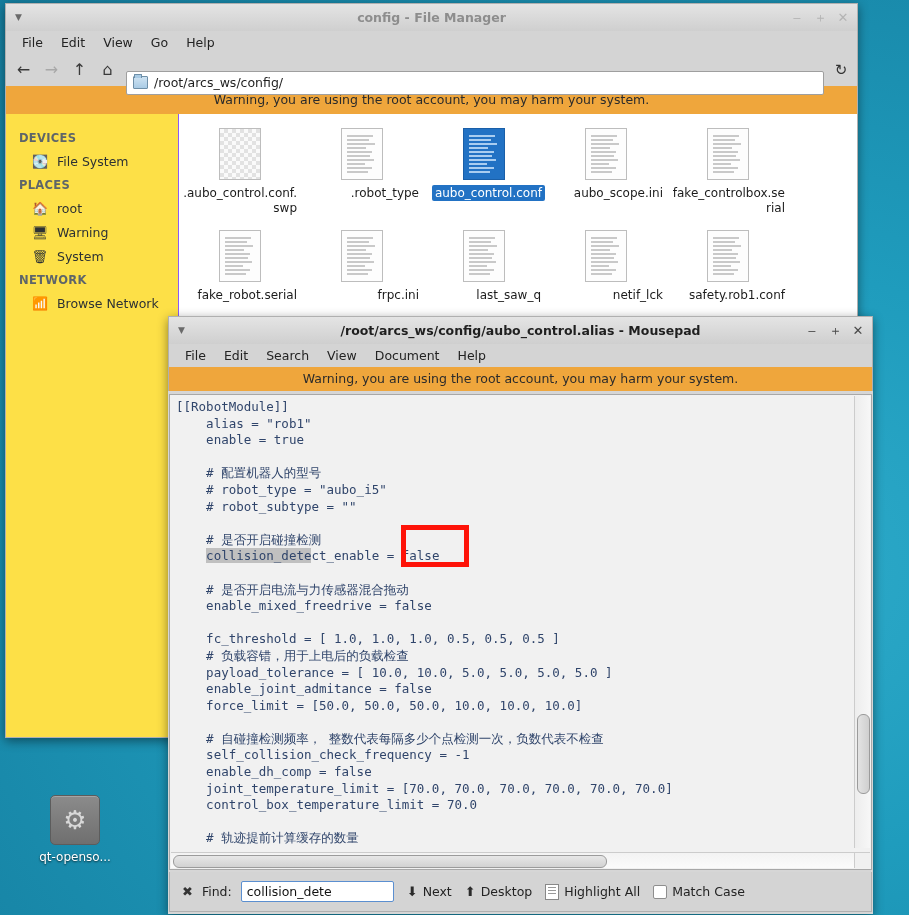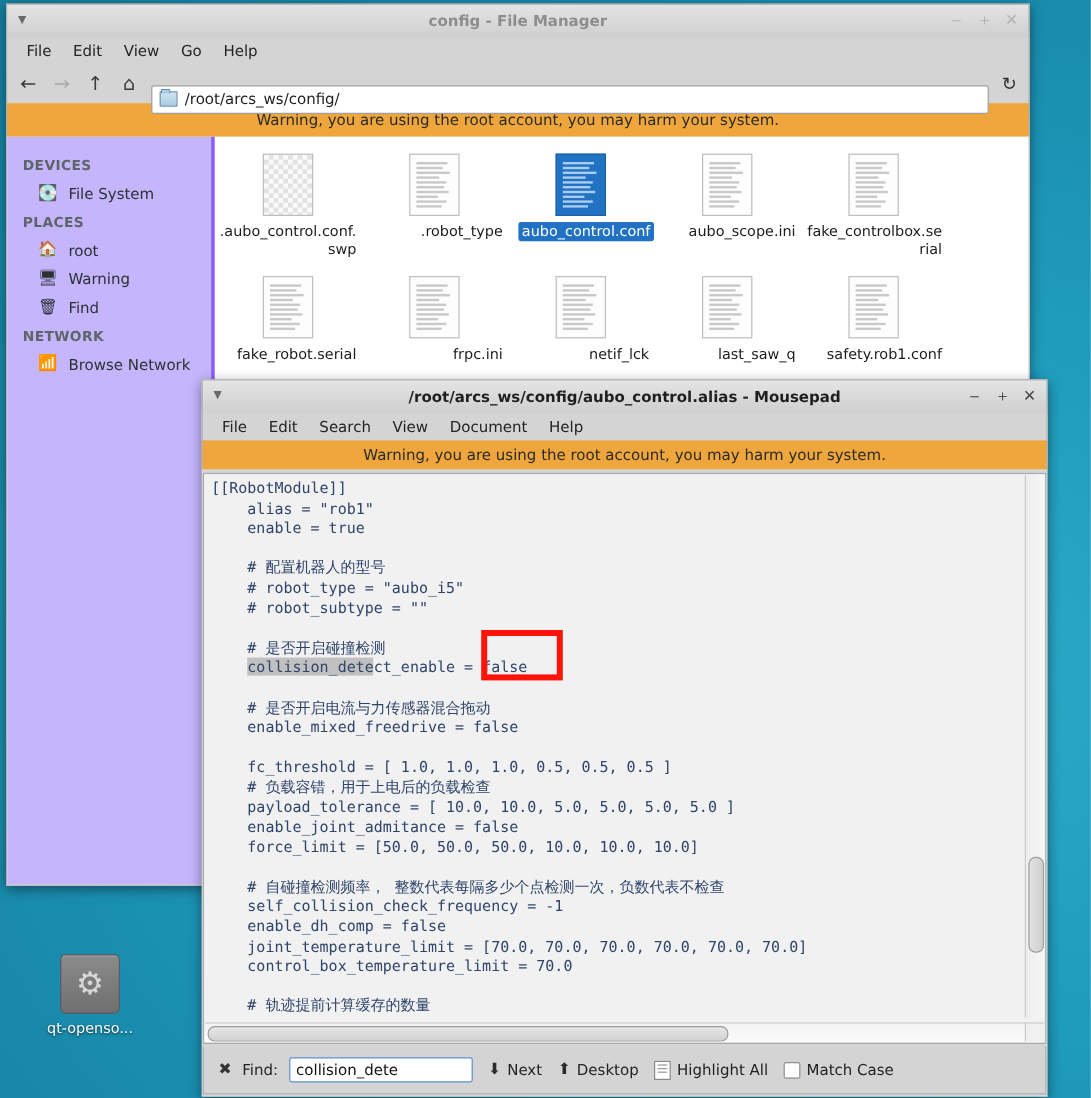--- a/index.html
+++ b/index.html
@@ -72,21 +72,21 @@
     background:linear-gradient(#cfe3f2,#a9cbe5);position:relative;flex:none;
   }
   #fm .pathbox .folder:after{content:"";position:absolute;left:0;top:-3px;width:6px;height:3px;background:#a9cbe5;border:1px solid #6e8fa8;border-bottom:none;border-radius:1px 1px 0 0;}
   #fm .pathbox .ptext{font-size:12.5px;color:#1e1e1e;}
   #fm .reload{font-size:15px;color:#333;width:16px;text-align:center;}
   #fm .warnbar{height:28px;line-height:28px;border-left:1px solid #b0b0b0;border-right:1px solid #b0b0b0;}
   #fm .body{
     position:absolute;left:0;right:0;top:111px;bottom:0;display:flex;
     border:1px solid #b0b0b0;border-top:none;box-sizing:border-box;background:#fff;
   }
-  #fm .sidebar{width:173px;background:#c4b5fd;border-right:3px solid #8b5cf6;padding:12px 0 0 0;box-sizing:border-box;}
+  #fm .sidebar{width:173px;background:#fde047;border-right:1px solid #8b5cf6;padding:12px 0 0 0;box-sizing:border-box;}
   #fm .sb-head{font-size:11.5px;font-weight:bold;color:#5e6569;padding:5px 0 4px 13px;letter-spacing:.3px;}
   #fm .sb-item{display:flex;align-items:center;gap:9px;padding:4px 0 4px 26px;font-size:12.5px;color:#2c3134;}
   #fm .sb-ico{width:16px;height:16px;flex:none;display:flex;align-items:center;justify-content:center;font-size:13px;line-height:1;}
   #fm .files{flex:1;background:#fff;padding:12px 0 0 0;position:relative;overflow:hidden;}
   #fm .grid{display:flex;flex-wrap:wrap;}
   #fm .fitem{width:122px;margin:0 0 12px 0;padding-top:2px;text-align:right;}
   #fm .ficon{
     width:42px;height:52px;margin:0 auto 6px auto;background:#fdfdfd;
     border:1px solid #bdbdbd;position:relative;box-sizing:border-box;padding:6px 5px;
   }
@@ -194,21 +194,21 @@
       <div class="sb-item">
         <span class="sb-ico">🏠</span>
         <span>root</span>
       </div>
       <div class="sb-item">
         <span class="sb-ico">🖥</span>
         <span>Warning</span>
       </div>
       <div class="sb-item">
         <span class="sb-ico">🗑</span>
-        <span>Find</span>
+        <span>System</span>
       </div>
       <div class="sb-head">NETWORK</div>
       <div class="sb-item">
         <span class="sb-ico">📶</span>
         <span>Browse Network</span>
       </div>
     </div>
 
     <div class="files">
       <div class="grid" id="file-grid">
@@ -312,36 +312,36 @@
               <div class="ln" style="width: 72%;"></div>
               <div class="ln" style="width: 92%;"></div>
               <div class="ln" style="width: 64%;"></div>
               <div class="ln" style="width: 84%;"></div>
               <div class="ln" style="width: 76%;"></div>
               <div class="ln" style="width: 90%;"></div>
               <div class="ln" style="width: 60%;"></div>
               <div class="ln" style="width: 82%;"></div>
               <div class="ln" style="width: 70%;"></div>
             </div>
+            <div class="fname">last_saw_q</div>
+          </div>
+          <div class="fitem">
+            <div class="ficon">
+              <div class="ln" style="width: 88%;"></div>
+              <div class="ln" style="width: 72%;"></div>
+              <div class="ln" style="width: 92%;"></div>
+              <div class="ln" style="width: 64%;"></div>
+              <div class="ln" style="width: 84%;"></div>
+              <div class="ln" style="width: 76%;"></div>
+              <div class="ln" style="width: 90%;"></div>
+              <div class="ln" style="width: 60%;"></div>
+              <div class="ln" style="width: 82%;"></div>
+              <div class="ln" style="width: 70%;"></div>
+            </div>
             <div class="fname">netif_lck</div>
-          </div>
-          <div class="fitem">
-            <div class="ficon">
-              <div class="ln" style="width: 88%;"></div>
-              <div class="ln" style="width: 72%;"></div>
-              <div class="ln" style="width: 92%;"></div>
-              <div class="ln" style="width: 64%;"></div>
-              <div class="ln" style="width: 84%;"></div>
-              <div class="ln" style="width: 76%;"></div>
-              <div class="ln" style="width: 90%;"></div>
-              <div class="ln" style="width: 60%;"></div>
-              <div class="ln" style="width: 82%;"></div>
-              <div class="ln" style="width: 70%;"></div>
-            </div>
-            <div class="fname">last_saw_q</div>
           </div>
           <div class="fitem">
             <div class="ficon">
               <div class="ln" style="width: 88%;"></div>
               <div class="ln" style="width: 72%;"></div>
               <div class="ln" style="width: 92%;"></div>
               <div class="ln" style="width: 64%;"></div>
               <div class="ln" style="width: 84%;"></div>
               <div class="ln" style="width: 76%;"></div>
               <div class="ln" style="width: 90%;"></div>

